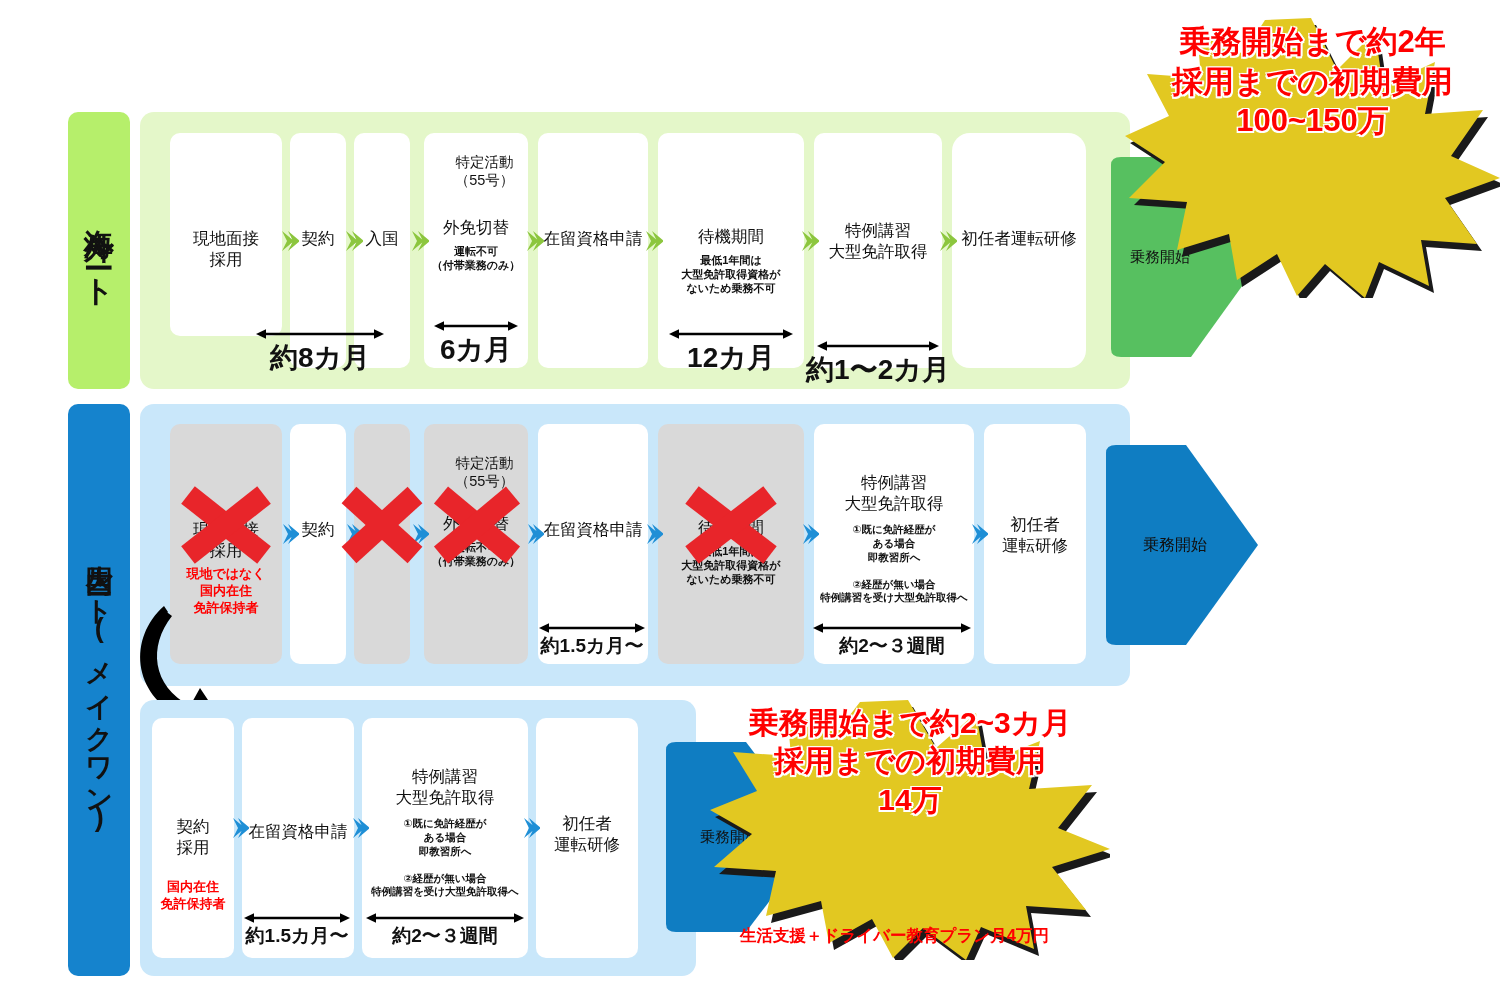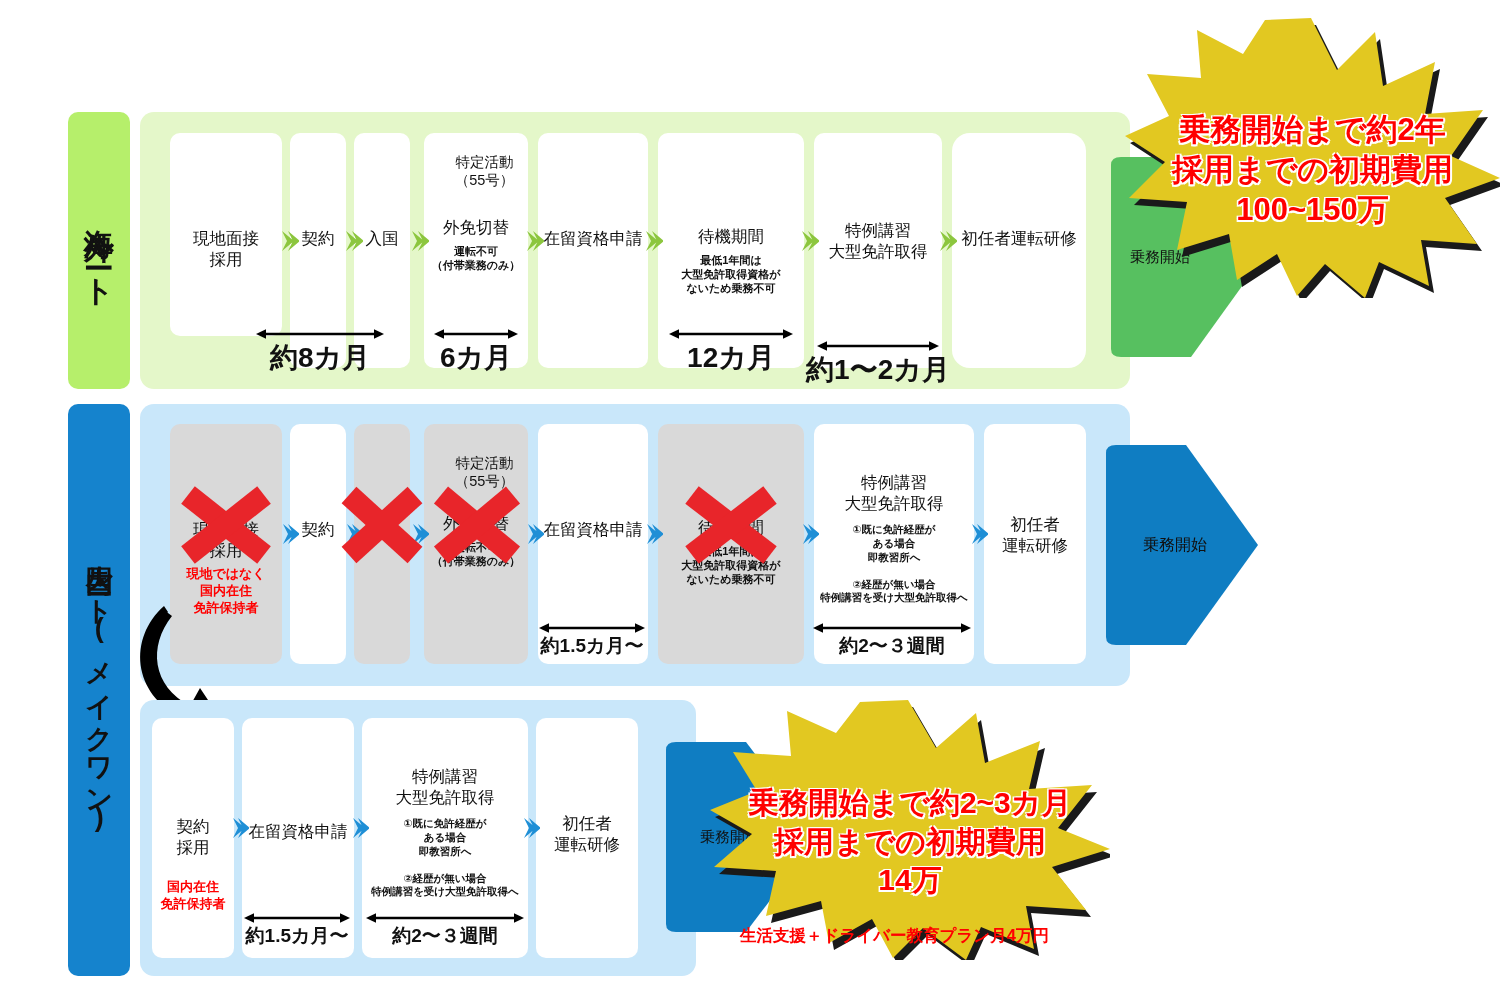--- a/index.html
+++ b/index.html
@@ -56,22 +56,22 @@
   .dur .lbl{font-size:28px;font-weight:700;color:#111;white-space:nowrap;margin-top:-1px;letter-spacing:0px;}
   .dur .lbl.sm{font-size:19px;}
 
   
   .bigx svg{display:block;}
 
   
   .burst{position:absolute;}
   .burst svg{display:block;}
   .burst .btext{
-    position:absolute;left:0;top:12px;width:100%;height:100%;
-    display:flex;flex-direction:column;align-items:center;justify-content:center;
+    position:absolute;left:0;top:4px;width:100%;height:100%;
+    display:flex;flex-direction:column;align-items:center;justify-content:flex-start;
     color:#ff0000;font-weight:700;text-align:center;
     text-shadow:
        1.5px 1.5px 0 #ffffff, -1.5px 1.5px 0 #ffffff,
        1.5px -1.5px 0 #ffffff, -1.5px -1.5px 0 #ffffff,
        0 2px 0 #ffffff, 2px 0 0 #ffffff;
     pointer-events:none;
   }
   .burst .btext div{line-height:1.28;}
 
   .footnote{font-size:16.5px;font-weight:700;color:#ff0000;white-space:nowrap;}
@@ -166,21 +166,21 @@
     <div class="line">
       <svg width="130" height="12" viewBox="0 0 130 12">
           <line x1="7" y1="6" x2="123" y2="6" stroke="#000" stroke-width="2.4"></line>
           <path d="M1 6 L11 1.2 L11 10.8 Z" fill="#000"></path>
           <path d="M129 6 L119 1.2 L119 10.8 Z" fill="#000"></path>
         </svg>
     </div>
     <div class="lbl">約8カ月</div>
   </div>
 
-  <div class="abs dur" style="left:433px;top:328px;width:86px;text-align:center;">
+  <div class="abs dur" style="left:433px;top:320px;width:86px;text-align:center;">
     <div class="line">
       <svg width="86" height="12" viewBox="0 0 86 12">
           <line x1="7" y1="6" x2="79" y2="6" stroke="#000" stroke-width="2.4"></line>
           <path d="M1 6 L11 1.2 L11 10.8 Z" fill="#000"></path>
           <path d="M85 6 L75 1.2 L75 10.8 Z" fill="#000"></path>
         </svg>
     </div>
     <div class="lbl">6カ月</div>
   </div>
 

